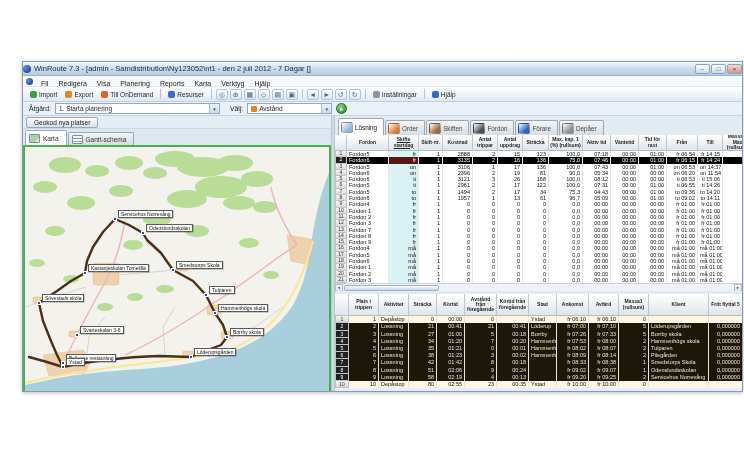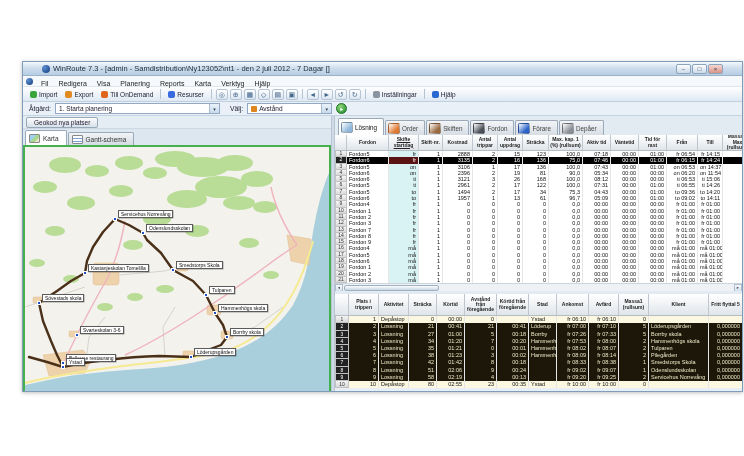--- a/index.html
+++ b/index.html
@@ -1,20 +1,20 @@
 <!DOCTYPE html>
 <html><head>
 <meta charset="utf-8">
 <style>
   * { box-sizing: border-box; margin: 0; padding: 0; }
   html,body { width:744px; height:456px; background:#fff; font-family:"Liberation Sans",sans-serif; overflow:hidden; }
   .window { position:absolute; left:22px; top:61px; width:721px; height:331px; border:1px solid #7f9db9; background:#eef3f8; overflow:hidden; box-shadow:0 1px 4px rgba(0,0,0,.25); }
 
   
-  .titlebar { height:14px; background:linear-gradient(#f4f9fd,#cfdeee 45%,#b7cde3); display:flex; align-items:center; padding:0 19px; border-bottom:1px solid #9ab2ca; }
+  .titlebar { height:14px; background:linear-gradient(#f4f9fd,#cfdeee 45%,#b7cde3); display:flex; align-items:center; padding:0 0; border-bottom:1px solid #9ab2ca; }
   .app-ico { width:8px; height:8px; border-radius:50%; background:radial-gradient(circle at 30% 30%, #5d8fd4, #123a7a); flex:0 0 auto; }
   .title-text { font-size:7.5px; color:#1c2c3c; margin-left:3px; flex:1; white-space:nowrap; overflow:hidden; }
   .win-btns { display:flex; gap:1px; }
   .win-btn { width:15px; height:10px; border:1px solid #8ba4bc; border-radius:2px; background:linear-gradient(#fdfeff,#ccdbe9); font-size:6px; line-height:8px; text-align:center; color:#345; }
   .win-btn.close { background:linear-gradient(#f6d8d2,#d89286); }
 
   
   .menubar { height:11px; background:#f6f9fc; border-bottom:1px solid #dde5ee; display:flex; align-items:center; padding-left:3px; }
   .menu-ico { width:7px; height:7px; border-radius:50%; background:radial-gradient(circle at 30% 30%, #5d8fd4, #123a7a); margin-right:3px; }
   .menu-item { font-size:7px; padding:0 5px; color:#222; }

